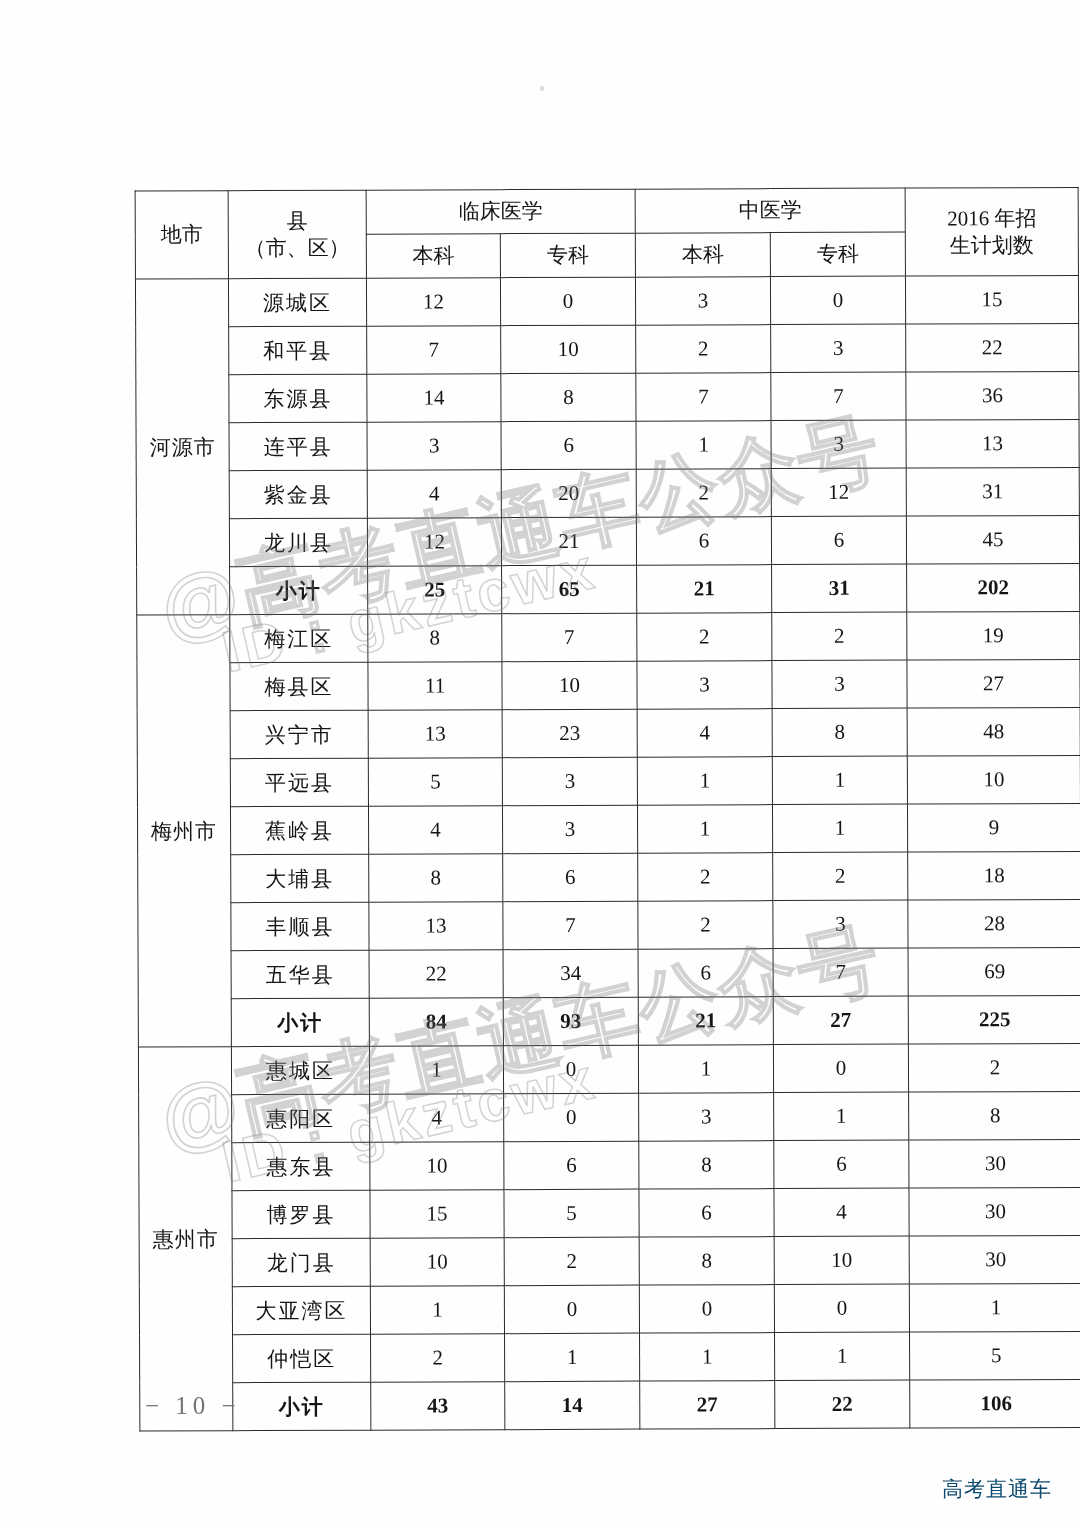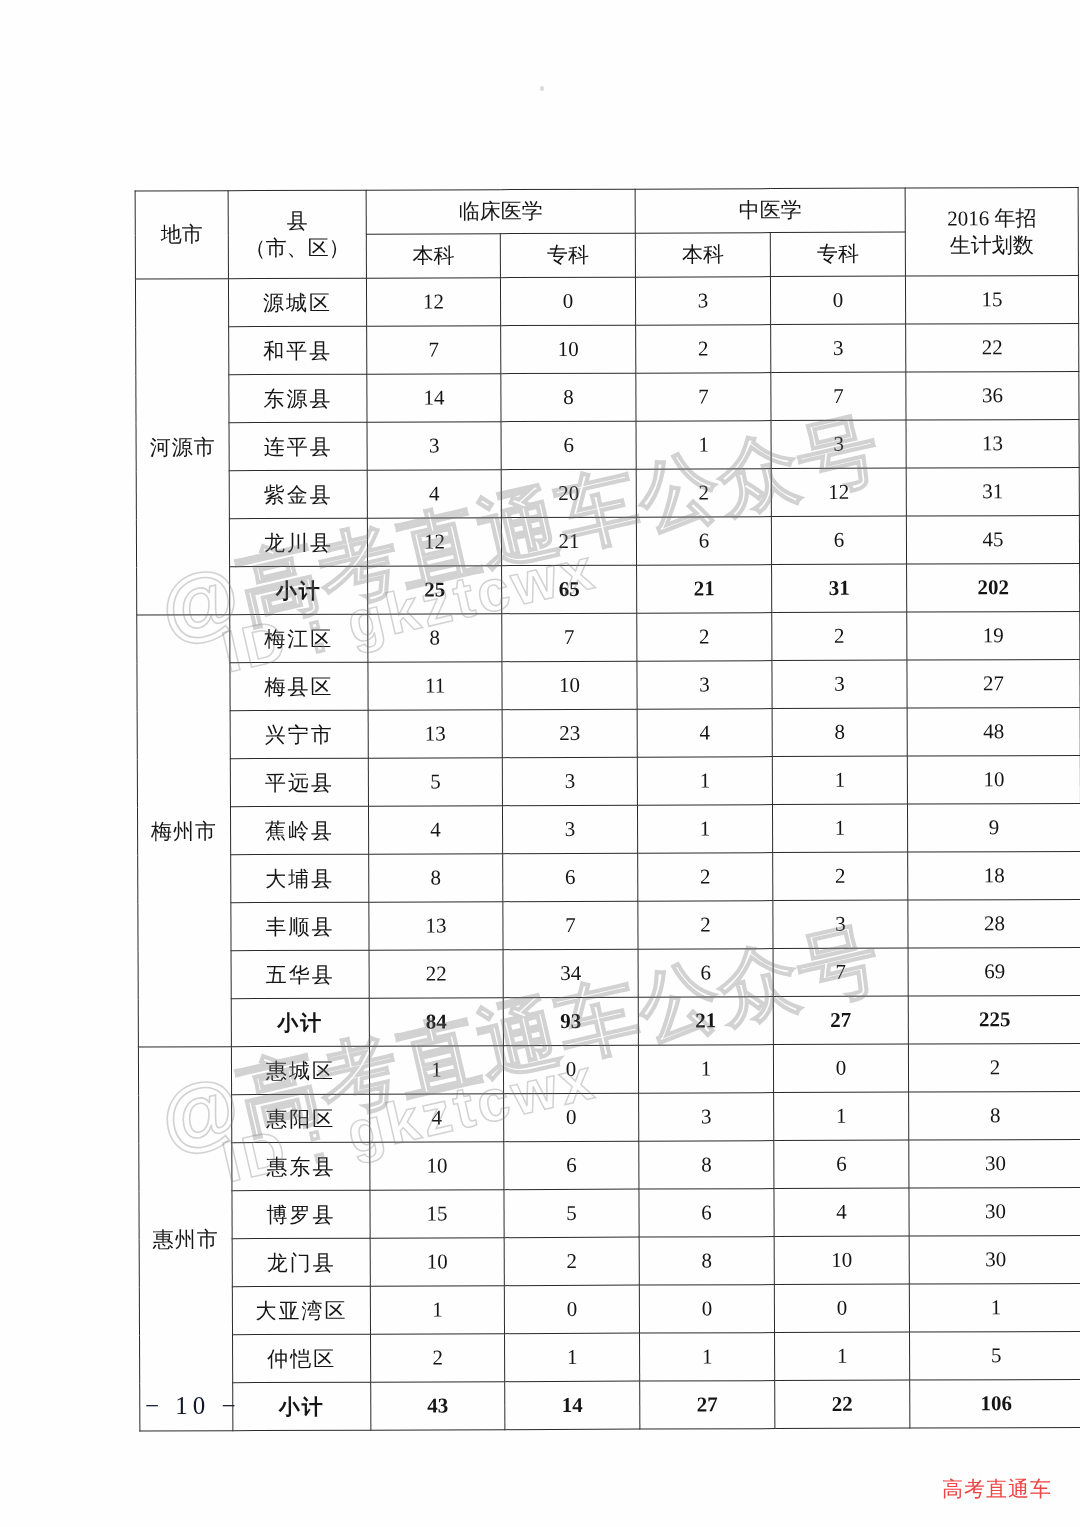--- a/index.html
+++ b/index.html
@@ -57,21 +57,21 @@
   .wm-a2 { left: 215px; top: 616px; transform: rotate(-13deg); }
   .wm-b { left: 150px; top: 1070px; transform: rotate(-13deg); }
   .wm-b2 { left: 215px; top: 1126px; transform: rotate(-13deg); }
 
   .wm-corner {
     position: absolute;
     right: 28px;
     bottom: 24px;
     font-family: "Liberation Sans", "DejaVu Sans", sans-serif;
     font-size: 21px;
-    color: #ef4444;
+    color: #0c4a6e;
     letter-spacing: 1px;
     z-index: 6;
   }
 
   
   #table-wrap {
     position: absolute;
     left: 137px;
     top: 189px;
     width: 808px;
@@ -121,21 +121,21 @@
   tr.subtotal td.num { font-weight: bold; }
   tr.subtotal td.county-cell { font-weight: bold; }
 
   
   .page-number {
     position: absolute;
     left: 145px;
     top: 1392px;
     font-size: 25px;
     letter-spacing: 5px;
-    color: #0f172a;
+    color: #737373;
     font-family: "Liberation Serif", "DejaVu Serif", serif;
     z-index: 4;
   }
 </style>
 </head>
 <body>
 
 <div id="page">
 
   <div class="scan-speck"></div>

